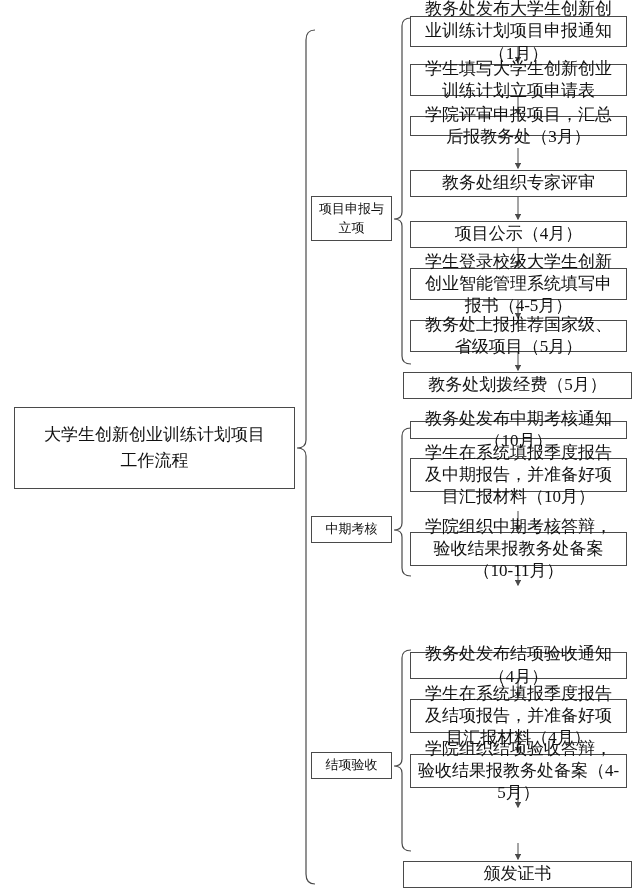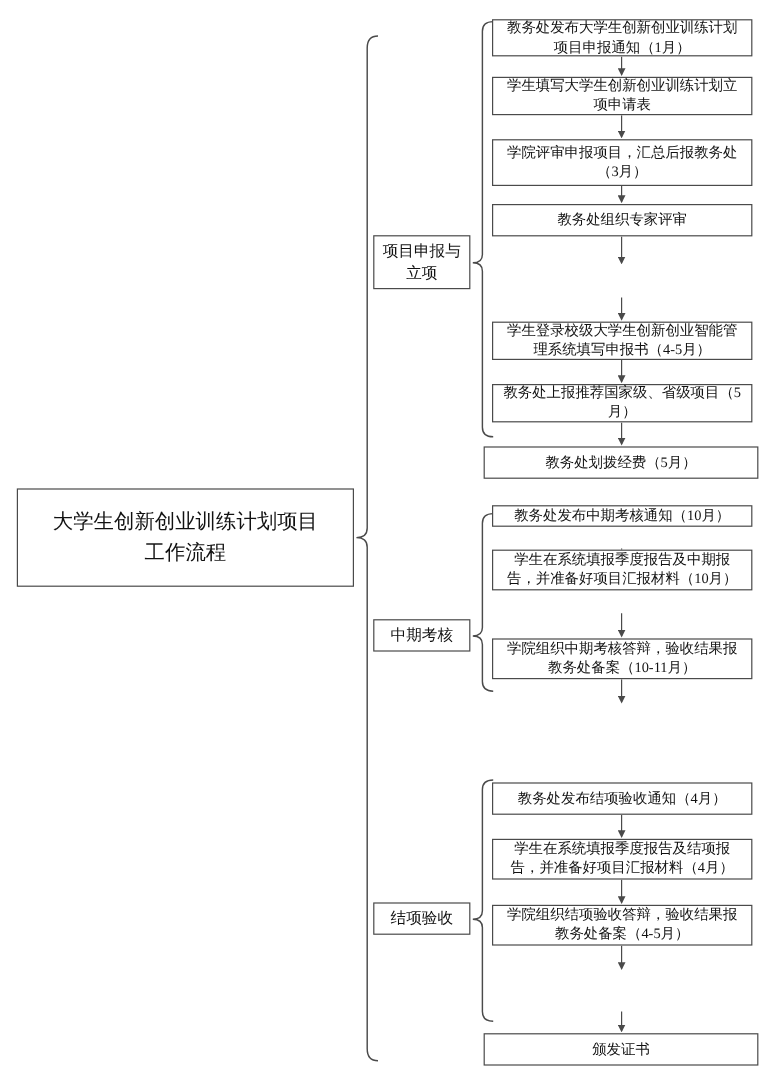--- a/index.html
+++ b/index.html
@@ -11,21 +11,21 @@
     overflow: hidden;
   }
   .canvas { position: relative; width: 639px; height: 894px; background: #fff; }
   svg.connectors { position: absolute; left: 0; top: 0; width: 639px; height: 894px; pointer-events: none; }
   .box {
     position: absolute; box-sizing: border-box;
     border: 1px solid #4a4a4a; background: #ffffff;
     display: flex; flex-direction: column; align-items: center; justify-content: center;
     text-align: center;
   }
-  .step { left: 410px; width: 217px; font-size: 12px; line-height: 1.3; padding: 2px 6px; text-align: center; }
+  .step { left: 410px; width: 217px; font-size: 17px; line-height: 1.3; padding: 2px 6px; text-align: center; }
   .step.wide { left: 403px; width: 229px; }
   .phase-label { left: 311px; width: 81px; font-size: 13px; line-height: 1.4; padding: 2px 4px; }
   .title-box { left: 14px; top: 407px; width: 281px; height: 82px; font-size: 17px; line-height: 1.55; font-weight: 500; }
   .title-box span { display: block; }
 </style>
 </head>
 <body>
 
 <div class="canvas">
 
@@ -66,22 +66,23 @@
     <span>大学生创新创业训练计划项目</span>
     <span>工作流程</span>
   </div>
 
   <div class="box phase-label" style="top:196px;height:45px">项目申报与立项</div>
   <div class="box phase-label" style="top:516px;height:27px">中期考核</div>
   <div class="box phase-label" style="top:752px;height:27px">结项验收</div>
 
   <div class="box step" style="top:16px;height:31px">教务处发布大学生创新创业训练计划项目申报通知（1月）</div>
   <div class="box step" style="top:64px;height:32px">学生填写大学生创新创业训练计划立项申请表</div>
-  <div class="box step" style="top:116px;height:39px">学院评审申报项目，汇总后报教务处（3月）</div>
+  <div class="box step" style="top:116px;height:20px">学院评审申报项目，汇总后报教务处（3月）</div>
   <div class="box step" style="top:170px;height:27px">教务处组织专家评审</div>
+  <div class="box step" style="top:221px;height:27px">项目公示（4月）</div>
   <div class="box step" style="top:268px;height:32px">学生登录校级大学生创新创业智能管理系统填写申报书（4-5月）</div>
   <div class="box step" style="top:320px;height:32px">教务处上报推荐国家级、省级项目（5月）</div>
   <div class="box step wide" style="top:372px;height:27px">教务处划拨经费（5月）</div>
 
   <div class="box step" style="top:421px;height:18px">教务处发布中期考核通知（10月）</div>
   <div class="box step" style="top:458px;height:34px">学生在系统填报季度报告及中期报告，并准备好项目汇报材料（10月）</div>
   <div class="box step" style="top:532px;height:34px">学院组织中期考核答辩，验收结果报教务处备案（10-11月）</div>
 
   <div class="box step" style="top:652px;height:27px">教务处发布结项验收通知（4月）</div>
   <div class="box step" style="top:699px;height:34px">学生在系统填报季度报告及结项报告，并准备好项目汇报材料（4月）</div>

